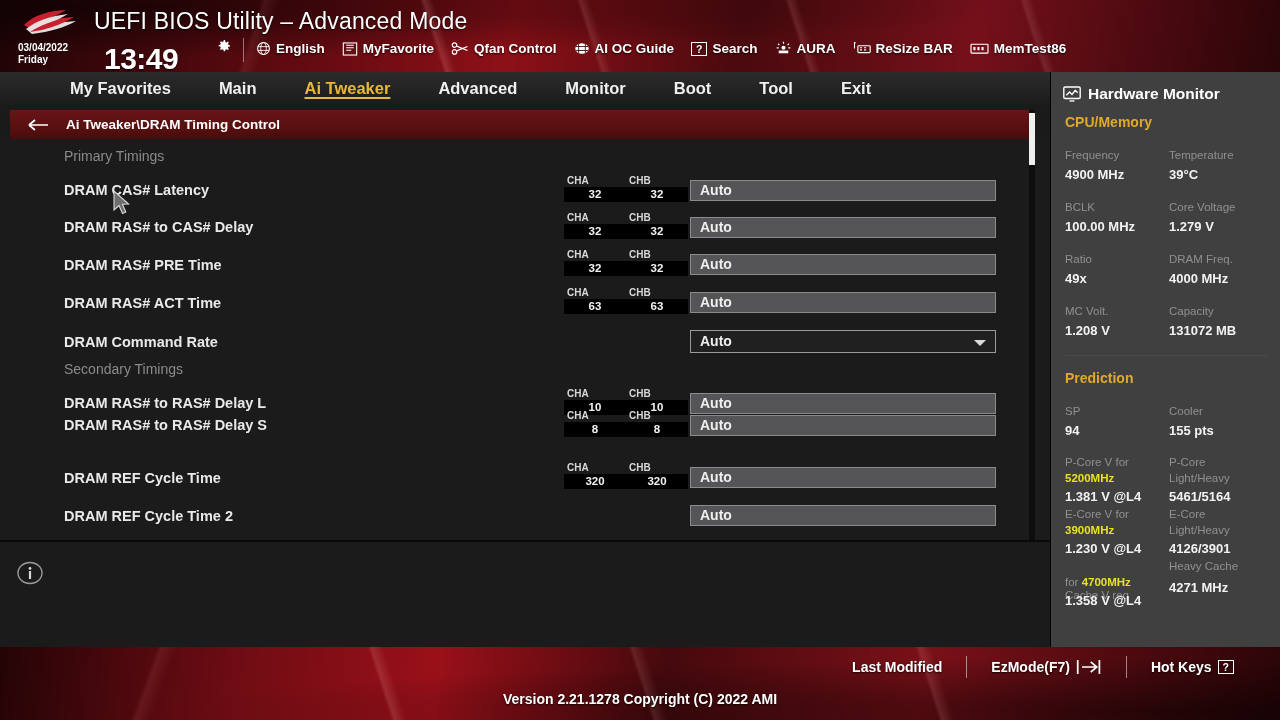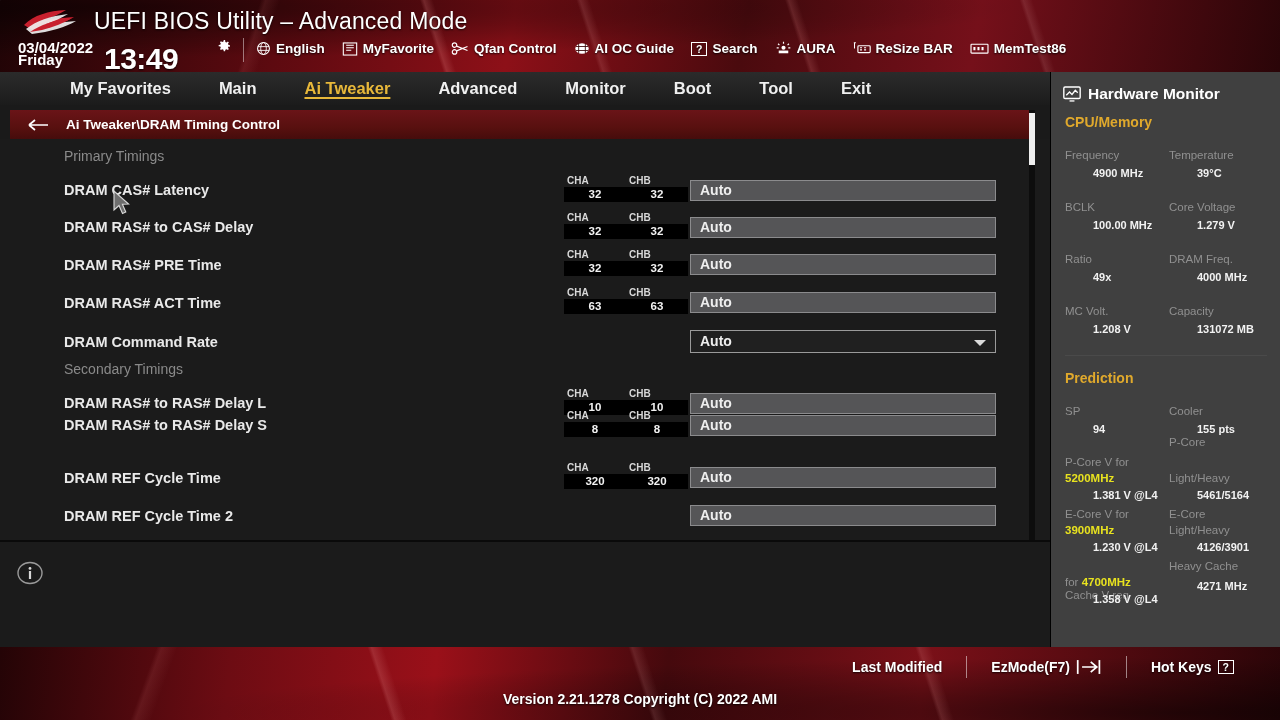--- a/index.html
+++ b/index.html
@@ -30,21 +30,21 @@
       linear-gradient(108deg, transparent 20%, rgba(255,140,140,.10) 20.4%, transparent 21.5%),
       radial-gradient(ellipse at 8% 10%, rgba(0,0,0,.55) 0%, transparent 55%);
     pointer-events:none;
   }
   .rog-logo { position:absolute; left:22px; top:9px; width:62px; height:30px; }
   .title {
     position:absolute; left:94px; top:8px;
     font-size:23px; font-weight:400; color:#fff; letter-spacing:.2px;
     text-shadow:0 1px 2px rgba(0,0,0,.8);
   }
-  .datebox { position:absolute; left:18px; top:42px; font-size:15px; line-height:12px; color:#fff; font-weight:bold; }
+  .datebox { position:absolute; left:18px; top:42px; font-size:10px; line-height:12px; color:#fff; font-weight:bold; }
   .clock {
     position:absolute; left:104px; top:34px;
     font-size:30px; font-weight:bold; color:#fff; letter-spacing:-.5px;
     text-shadow:0 1px 2px rgba(0,0,0,.8);
     margin-top:8px;
   }
   .gear-ic { position:absolute; left:216px; top:38px; width:16px; height:16px; }
   .hsep { position:absolute; top:38px; width:1px; height:24px; background:rgba(255,255,255,.45); }
 
   .hitems { position:absolute; left:256px; top:41px; display:flex; align-items:center; gap:17px; }
@@ -106,21 +106,21 @@
   .info-ic { position:absolute; left:17px; top:560px; width:26px; height:26px; }
   .content-lower { position:absolute; left:0; top:542px; width:1050px; height:105px; background:#1b1b1b; }
 
   
   .sidebar { position:absolute; left:1050px; top:72px; width:230px; height:575px;
              background:#404040; border-left:1px solid #000; }
   .hw-title { position:absolute; left:12px; top:13px; display:flex; align-items:center; gap:7px;
               font-size:15.5px; font-weight:bold; color:#fff; }
   .sb-group { position:absolute; left:14px; font-size:14px; font-weight:bold; color:#e0a92c; }
   .sb-k { position:absolute; font-size:11.5px; color:#909090; }
-  .sb-v { position:absolute; font-size:11px; color:#f2f2f2; font-weight:bold;margin-left:28px; }
+  .sb-v { position:absolute; font-size:13px; color:#f2f2f2; font-weight:bold; }
   .sb-k .hl { color:#e8e21f; font-weight:bold; }
   .sb-div { position:absolute; left:14px; width:202px; height:1px; background:#4a4a4a; }
 
   
   .footer {
     position:absolute; left:0; top:647px; width:1280px; height:73px;
     background:
       linear-gradient(96deg, #240406 0%, #6d0c13 18%, #9a1019 34%, #45090d 52%, #7a1018 72%, #2b0508 100%);
     overflow:hidden;
   }
@@ -413,21 +413,21 @@
     <div class="sb-group" style="top:298px;">Prediction</div>
 
     <div class="sb-k" style="left:14px;  top:333px;">SP</div>
     <div class="sb-v" style="left:14px;  top:351px;">94</div>
     <div class="sb-k" style="left:118px; top:333px;">Cooler</div>
     <div class="sb-v" style="left:118px; top:351px;">155 pts</div>
 
     <div class="sb-k" style="left:14px;  top:384px;">P-Core V for</div>
     <div class="sb-k" style="left:14px;  top:400px;"><span class="hl">5200MHz</span></div>
     <div class="sb-v" style="left:14px;  top:417px;">1.381 V @L4</div>
-    <div class="sb-k" style="left:118px; top:364px;">P-Core</div>
+    <div class="sb-k" style="left:118px; top:384px;">P-Core</div>
     <div class="sb-k" style="left:118px; top:400px;">Light/Heavy</div>
     <div class="sb-v" style="left:118px; top:417px;">5461/5164</div>
 
     <div class="sb-k" style="left:14px;  top:436px;">E-Core V for</div>
     <div class="sb-k" style="left:14px;  top:452px;"><span class="hl">3900MHz</span></div>
     <div class="sb-v" style="left:14px;  top:469px;">1.230 V @L4</div>
     <div class="sb-k" style="left:118px; top:436px;">E-Core</div>
     <div class="sb-k" style="left:118px; top:452px;">Light/Heavy</div>
     <div class="sb-v" style="left:118px; top:469px;">4126/3901</div>
 

